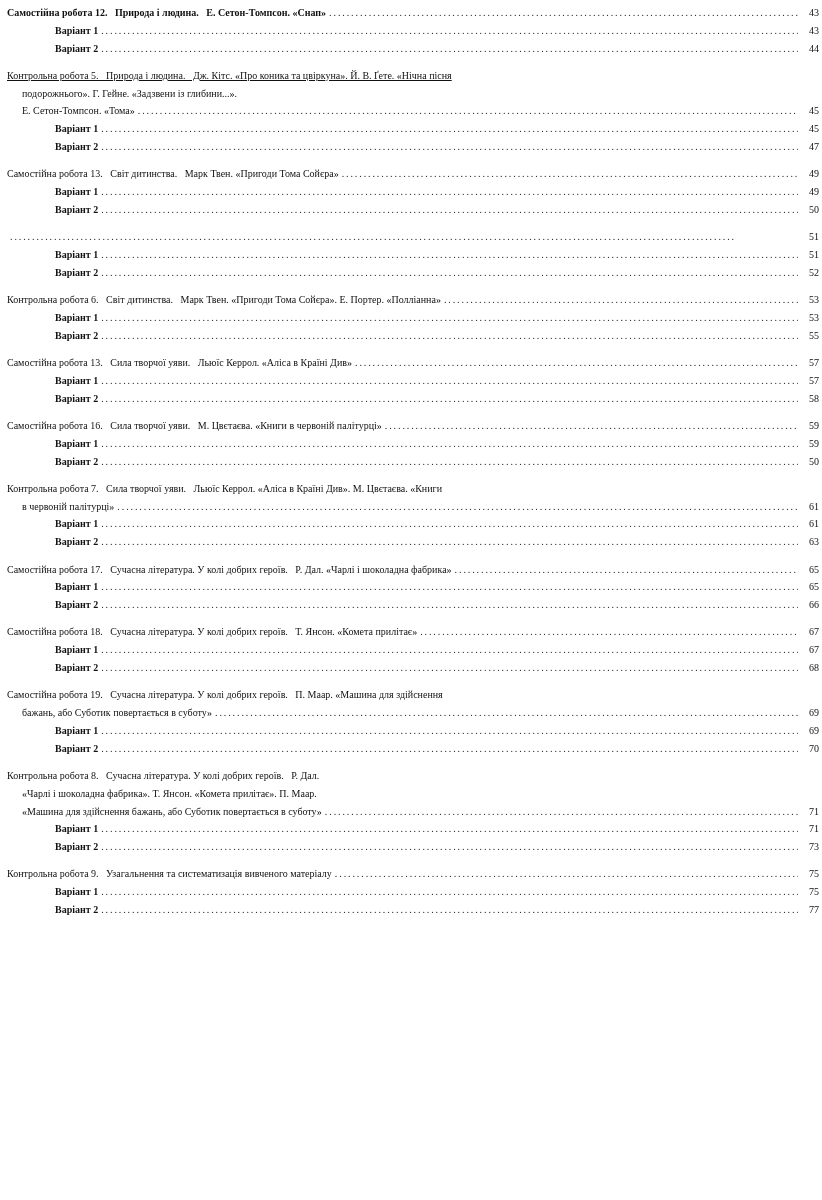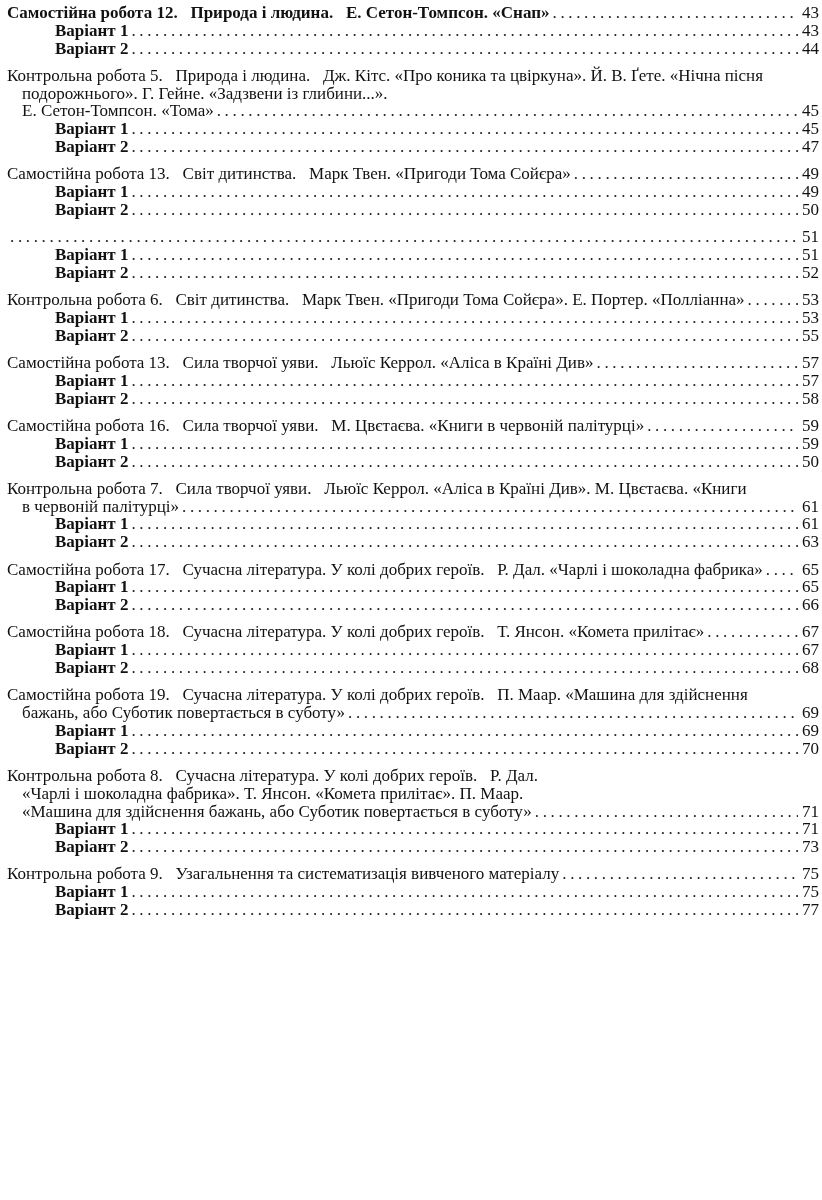--- a/index.html
+++ b/index.html
@@ -1,21 +1,21 @@
 <!DOCTYPE html>
 <html><head>
 <meta charset="utf-8">
 <style>
   html, body { margin:0; padding:0; background:#ffffff; }
   body { width:822px; height:1200px; position:relative; overflow:hidden;
          font-family:"Liberation Serif","DejaVu Serif",serif; color:#111; }
   .toc { position:absolute; left:7px; top:4px; width:812px; }
   .block { margin-bottom:9.5px; }
   .line { display:flex; align-items:baseline; height:17.8px; line-height:17.8px;
-          font-size:17px; white-space:nowrap; }
+          font-size:10px; white-space:nowrap; }
   .line.cont { padding-left:15px; }
   .line.variant { padding-left:48px; font-weight:bold; }
   .line.bold { font-weight:bold; }
   .txt { flex:0 0 auto; }
   .dots { flex:1 1 auto; overflow:hidden; margin:0 3px 0 3px; letter-spacing:3.2px;
           font-weight:normal; color:#222; }
   .dots::before { content:". . . . . . . . . . . . . . . . . . . . . . . . . . . . . . . . . . . . . . . . . . . . . . . . . . . . . . . . . . . . . . . . . . . . . . . . . . . . . . . . . . . . . . . . . . . . . . . . . . . . . . . . . . . . . . . . . . . . . . . . . . . . . . . . . . . . . . . . . . . . . . . . . . . . . . . . . . . . . . . . . . . . ."; letter-spacing:0; word-spacing:-0.6px; }
   .page { flex:0 0 auto; width:18px; text-align:right; }
   .variant .page { font-weight:normal; }
   .line.bold .page { font-weight:normal; }
@@ -36,21 +36,21 @@
         <span class="page">43</span>
       </div>
       <div class="line variant">
         <span class="txt" style="white-space: pre;">Варіант 2</span>
         <span class="dots"></span>
         <span class="page">44</span>
       </div>
     </div>
     <div class="block">
       <div class="line">
-        <span class="txt" style="white-space: pre;">Контрольна робота 5.   Природа і людина.   Дж. Кітс. «Про коника та цвіркуна». Й. В. Ґете. «Нічна пісня</span>
+        <span class="txt" style="white-space: pre; text-decoration: underline;">Контрольна робота 5.   Природа і людина.   Дж. Кітс. «Про коника та цвіркуна». Й. В. Ґете. «Нічна пісня</span>
       </div>
       <div class="line cont">
         <span class="txt" style="white-space: pre;">подорожнього». Г. Гейне. «Задзвени із глибини...».</span>
       </div>
       <div class="line cont">
         <span class="txt" style="white-space: pre;">Е. Сетон-Томпсон. «Тома»</span>
         <span class="dots"></span>
         <span class="page">45</span>
       </div>
       <div class="line variant">

